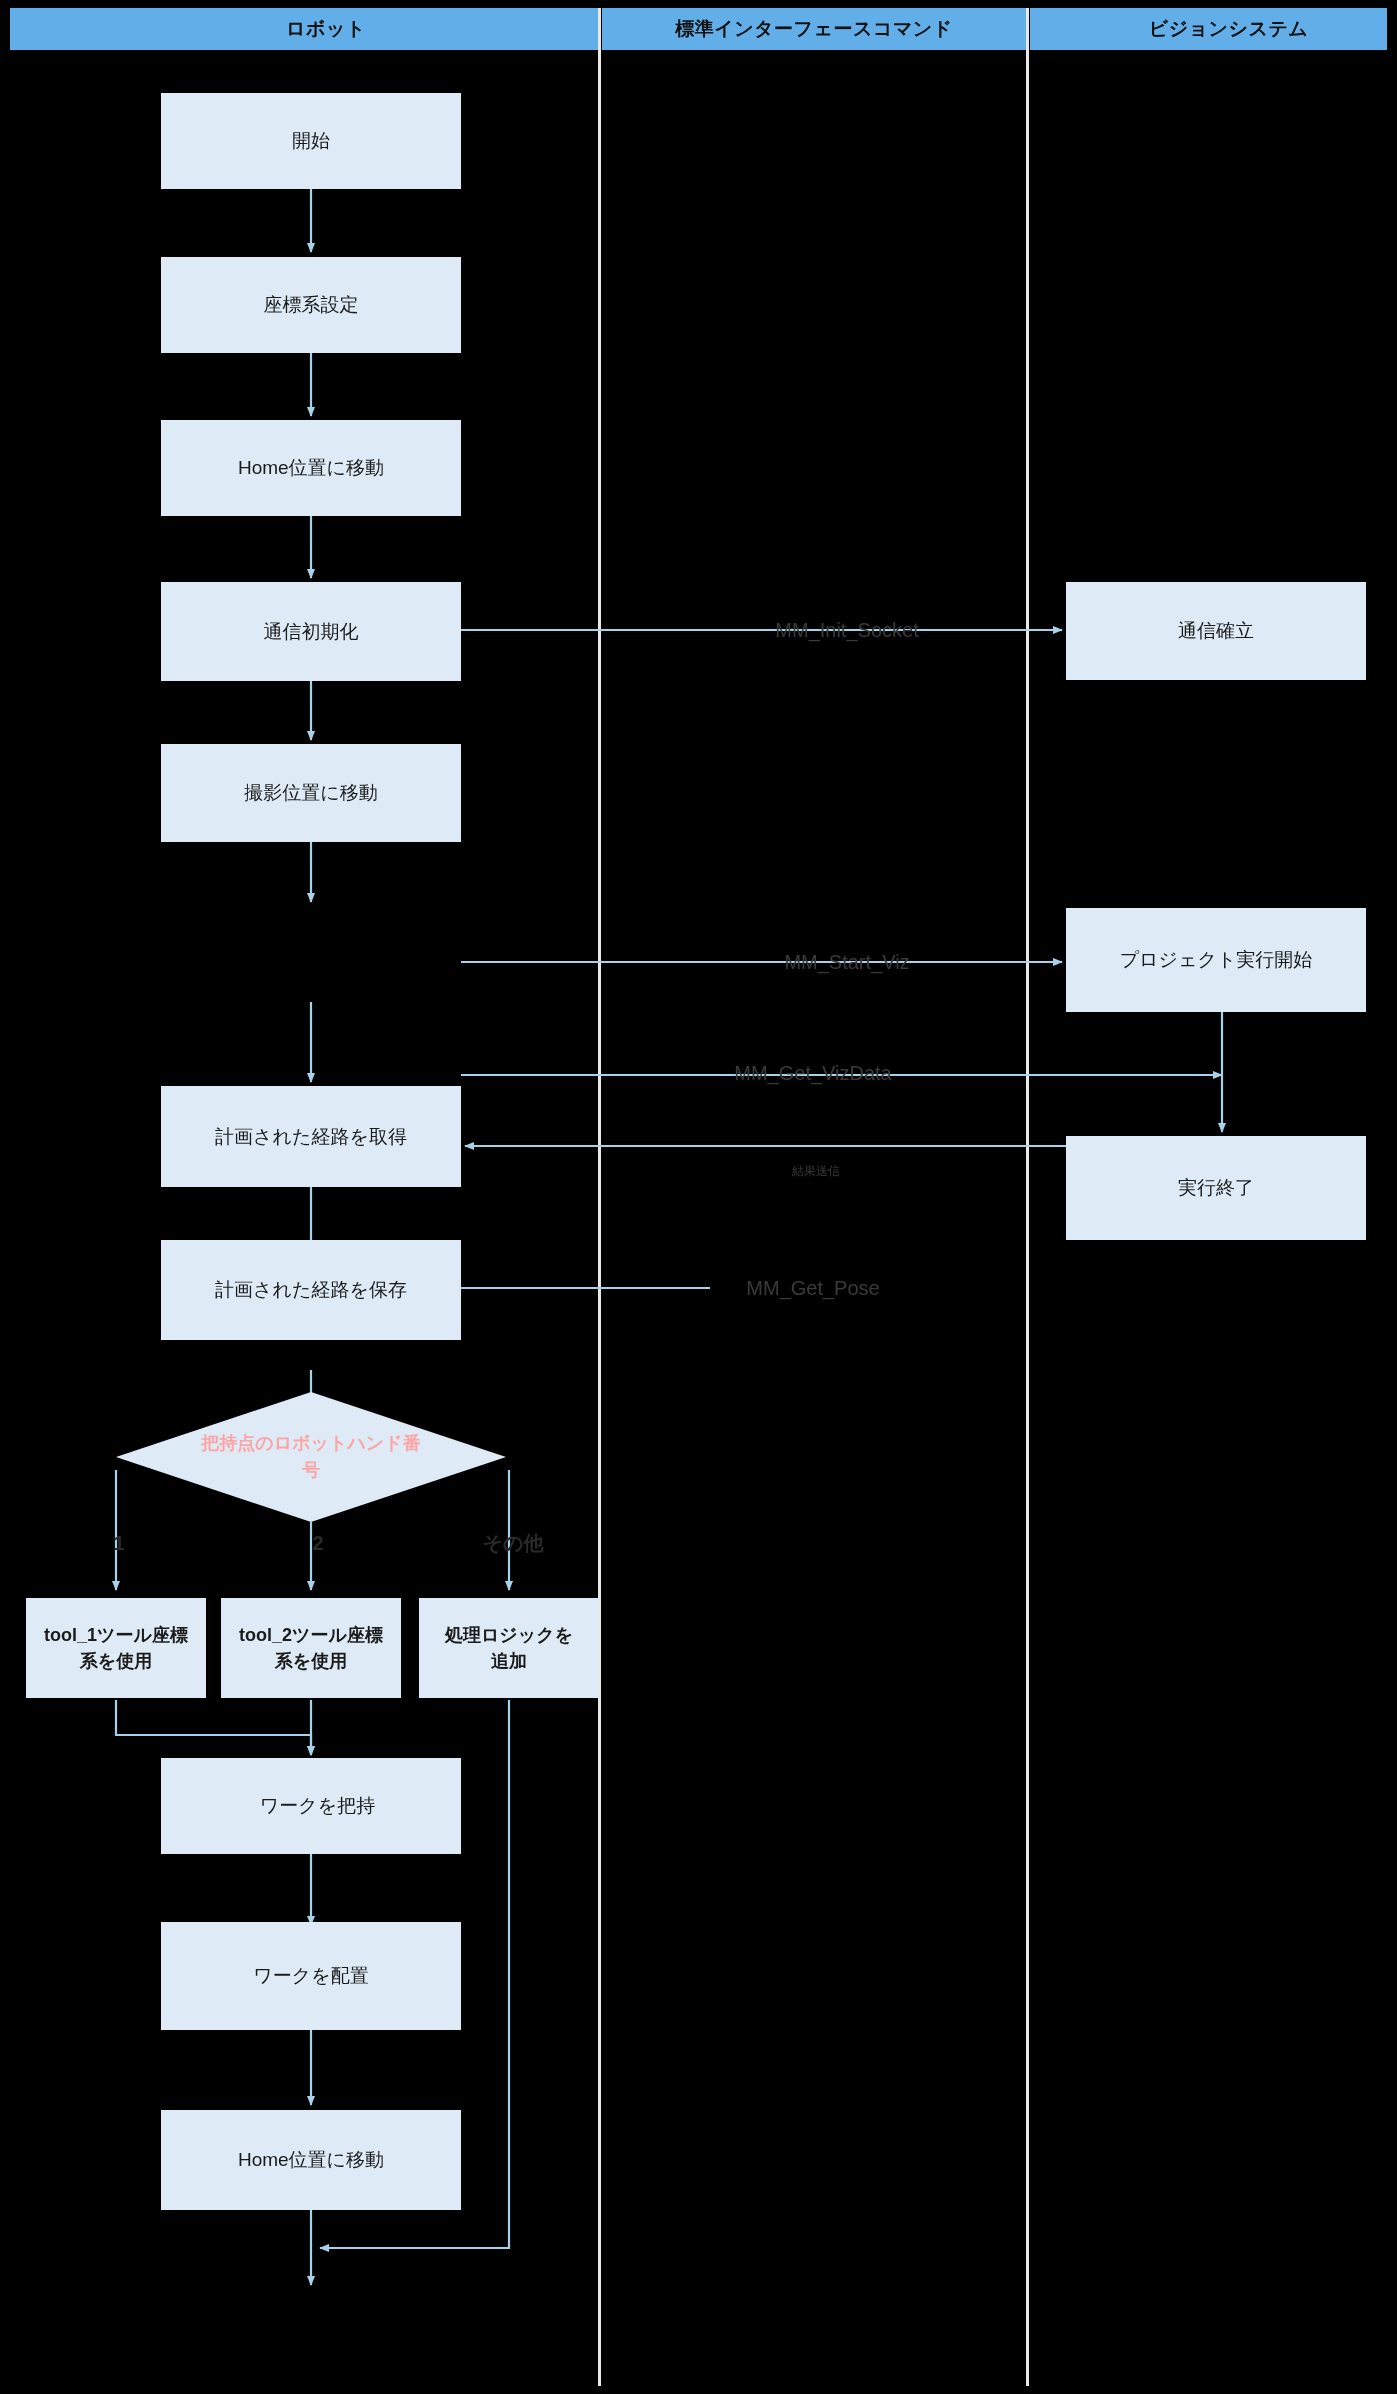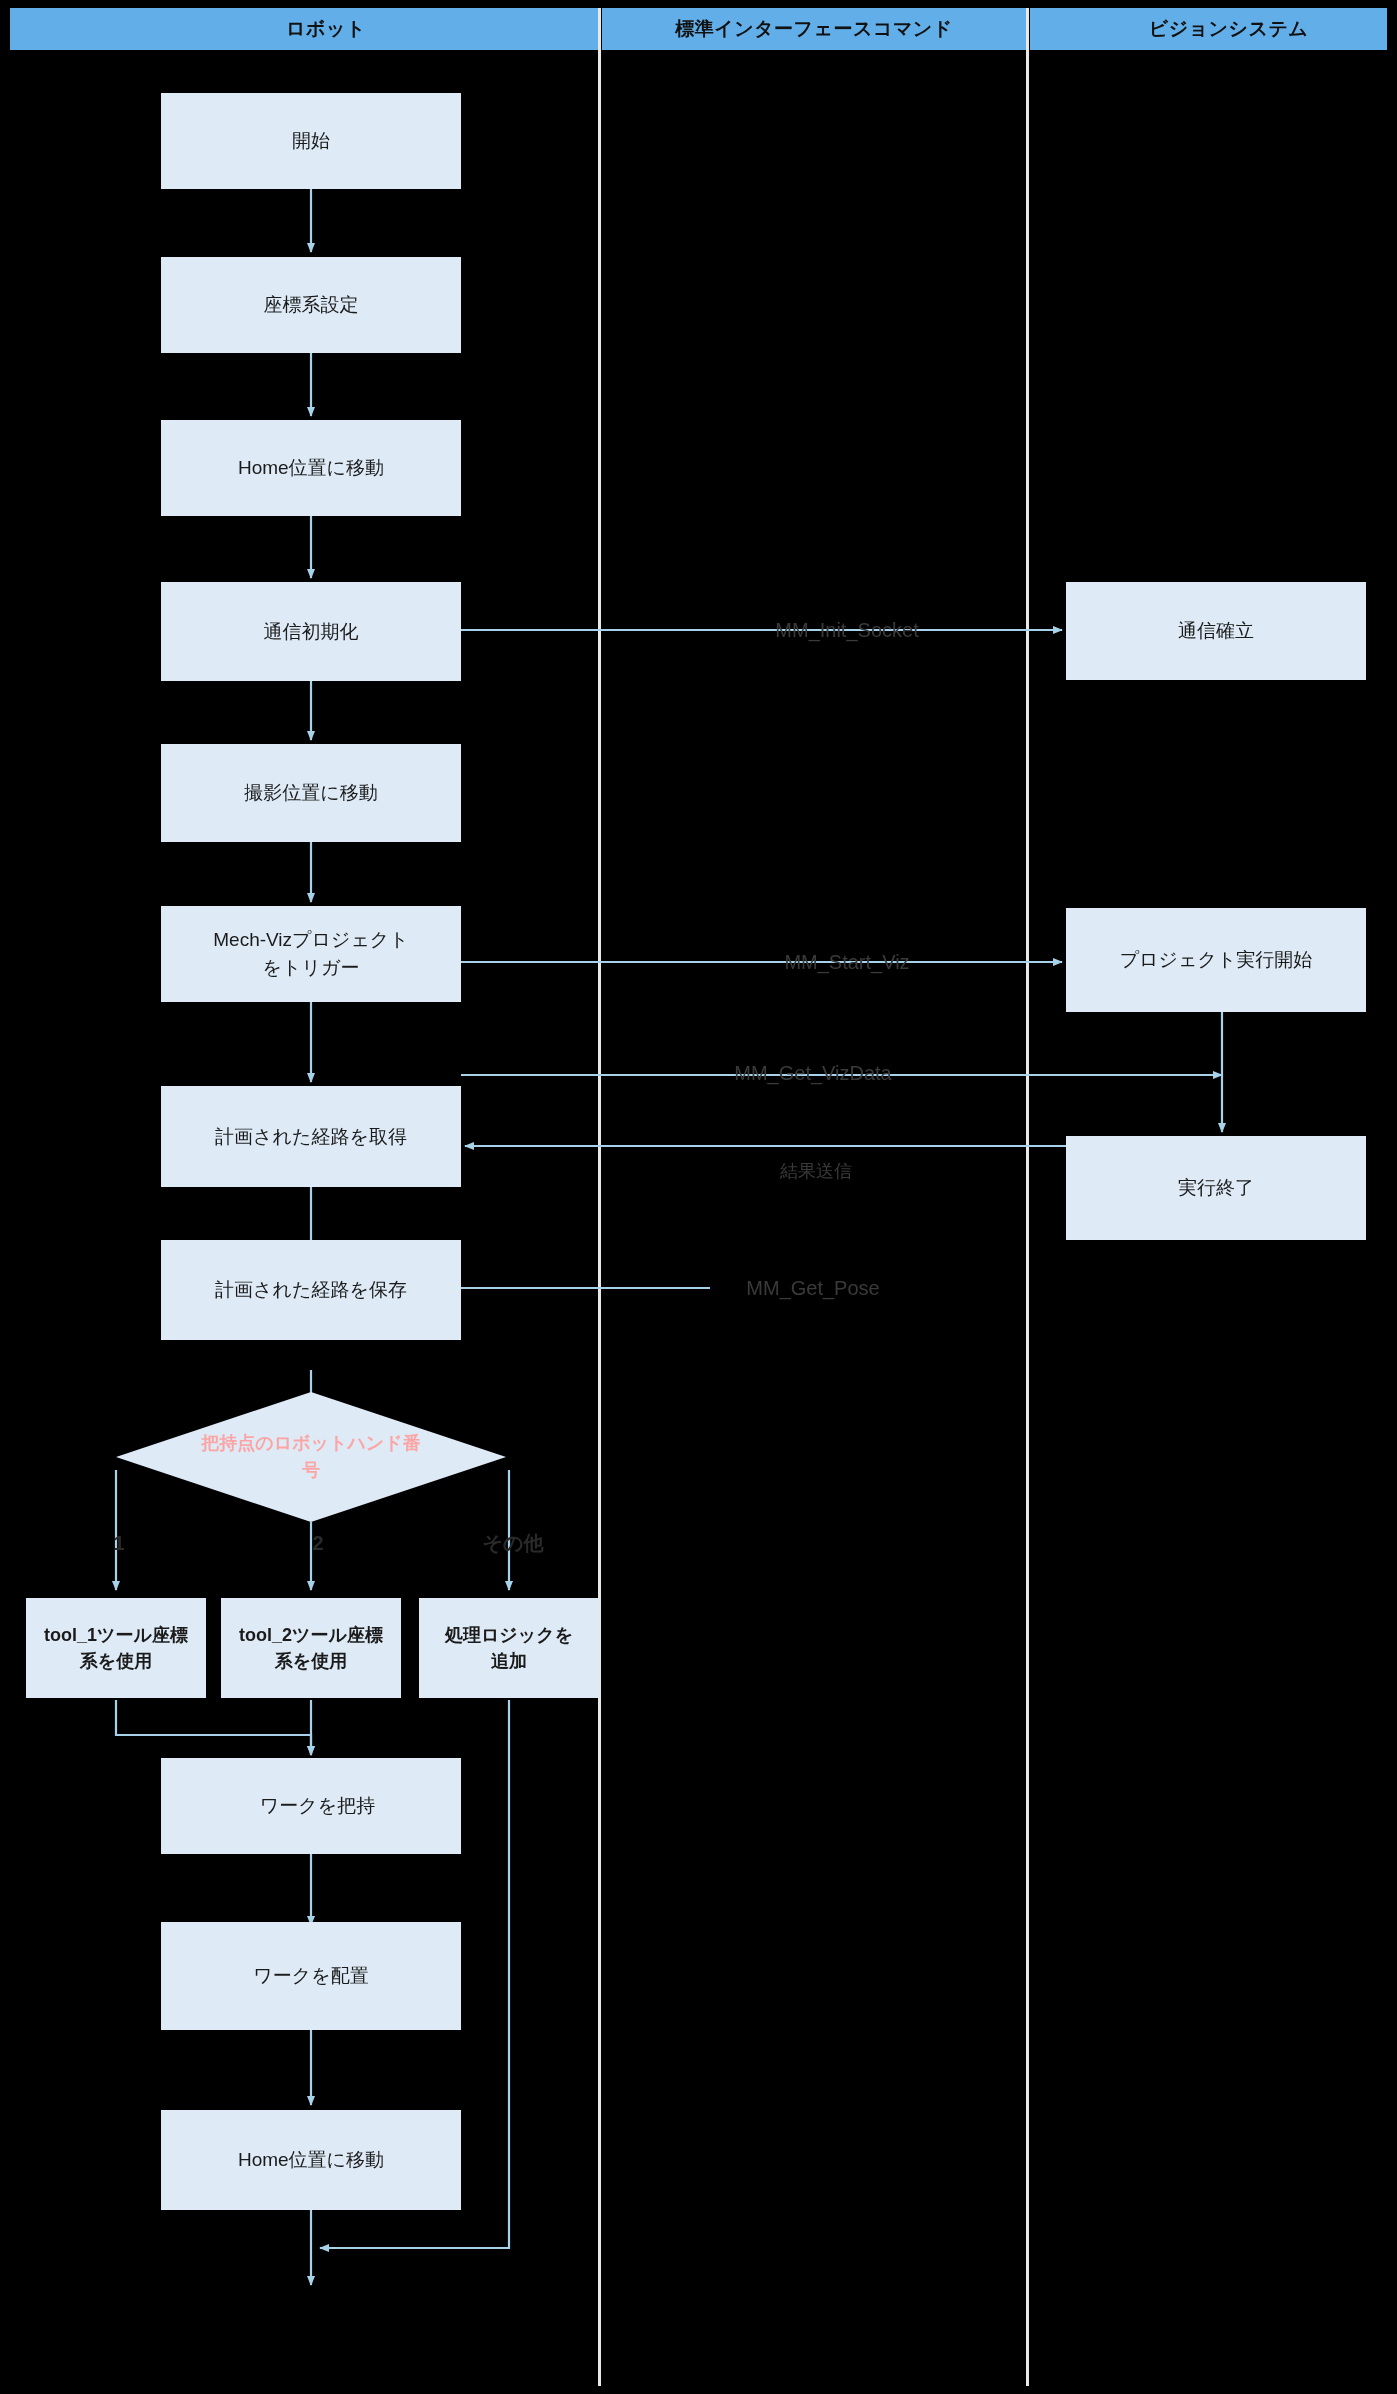--- a/index.html
+++ b/index.html
@@ -38,21 +38,21 @@
     clip-path:polygon(50% 0,100% 50%,50% 100%,0 50%);}
   .diamond-label{position:absolute;left:0;top:0;width:100%;height:100%;
     display:flex;align-items:center;justify-content:center;text-align:center;
     font-weight:bold;font-size:18px;line-height:1.5;color:#fca5a5;}
 
   
   .elabel{
     position:absolute;color:#3a3a3a;font-size:20px;white-space:nowrap;
     transform:translate(-50%,-50%);
   }
-  .elabel.jp{font-size:18px;}
+  .elabel.jp{font-size:12px;}
   .blabel{
     position:absolute;color:#2a2a2a;font-size:20px;font-weight:bold;
     white-space:nowrap;transform:translate(-50%,-50%);
   }
 </style>
 </head>
 <body>
 
 <div id="canvas">
 
@@ -129,23 +129,20 @@
   </div>
 
   <div class="node" style="left:161px;top:582px;width:300px;height:99px;">
     <span>通信初期化</span>
   </div>
 
   <div class="node" style="left:161px;top:744px;width:300px;height:98px;">
     <span>撮影位置に移動</span>
   </div>
 
-  <div class="node" style="left:161px;top:906px;width:300px;height:96px;">
-    <span style="display:block;width:210px;">Mech-Vizプロジェクトをトリガー</span>
-  </div>
 
   <div class="node" style="left:161px;top:1086px;width:300px;height:101px;">
     <span>計画された経路を取得</span>
   </div>
 
   <div class="node" style="left:161px;top:1240px;width:300px;height:100px;">
     <span>計画された経路を保存</span>
   </div>
 
   <div class="diamond-wrap" style="left:116px;top:1392px;width:390px;height:130px;">

